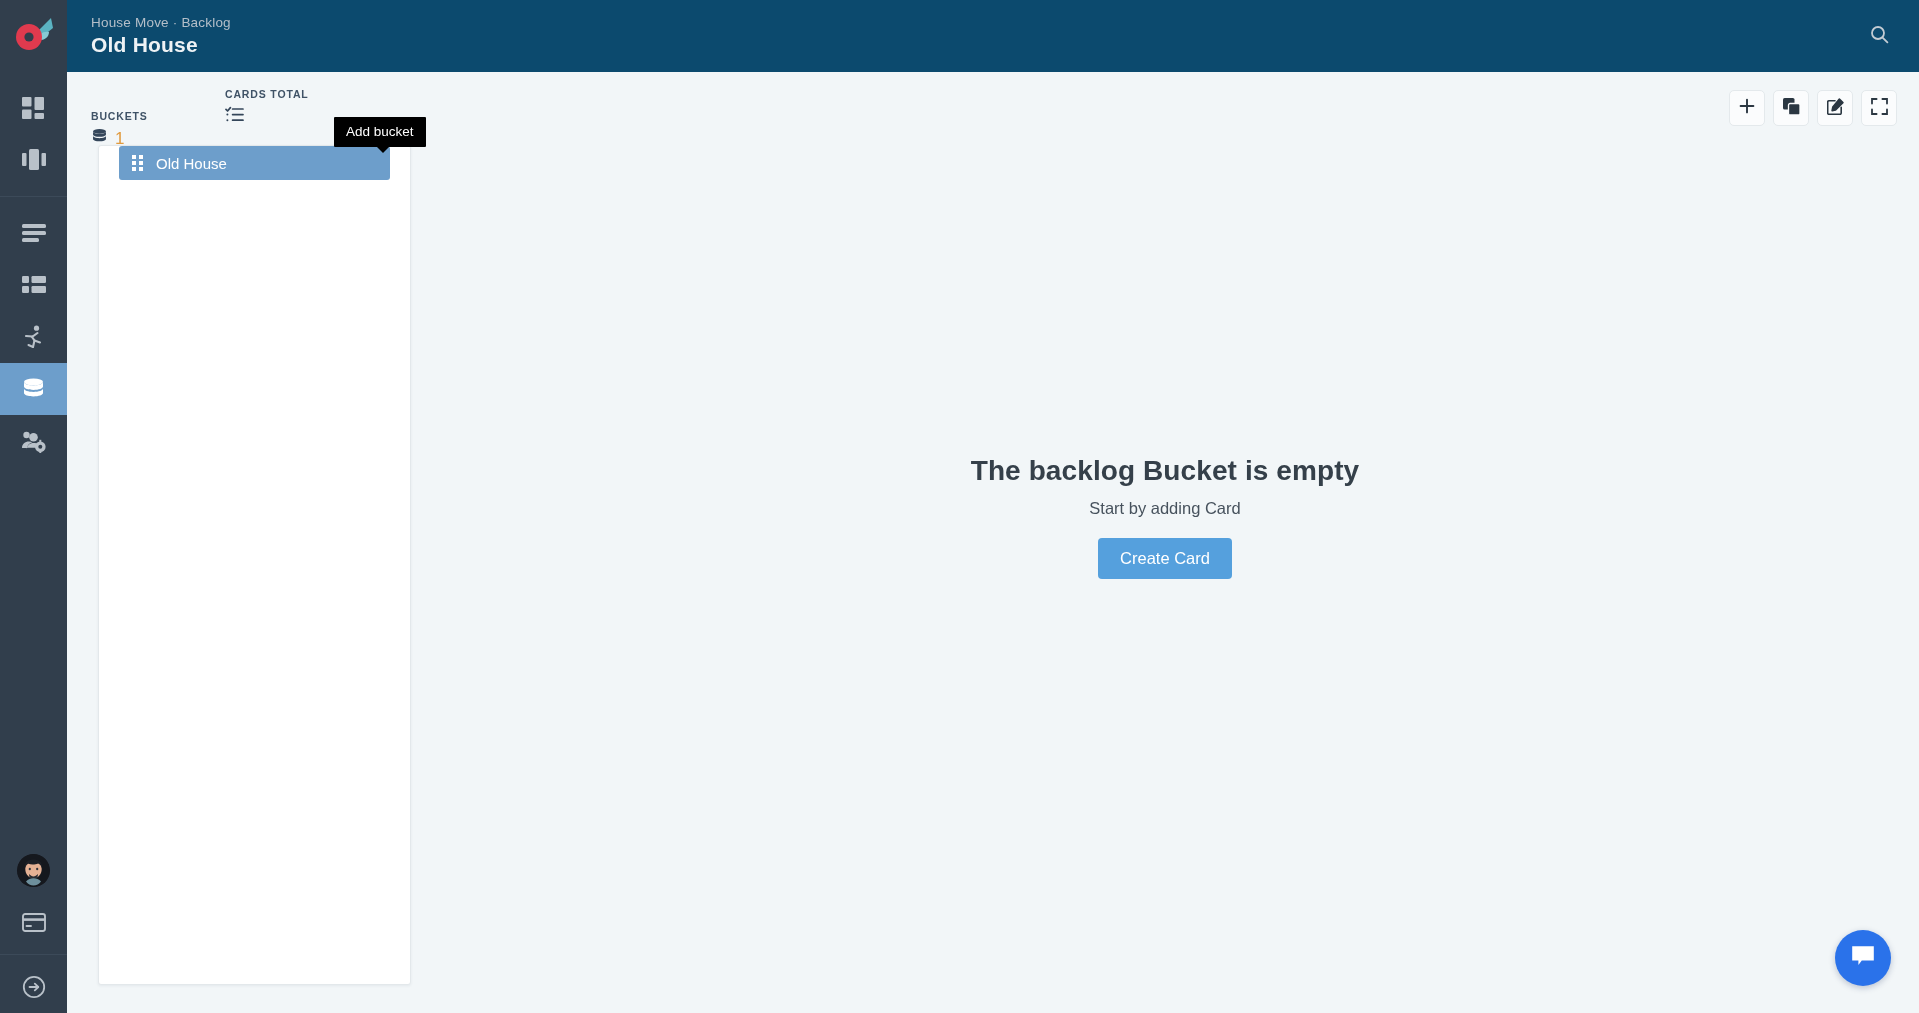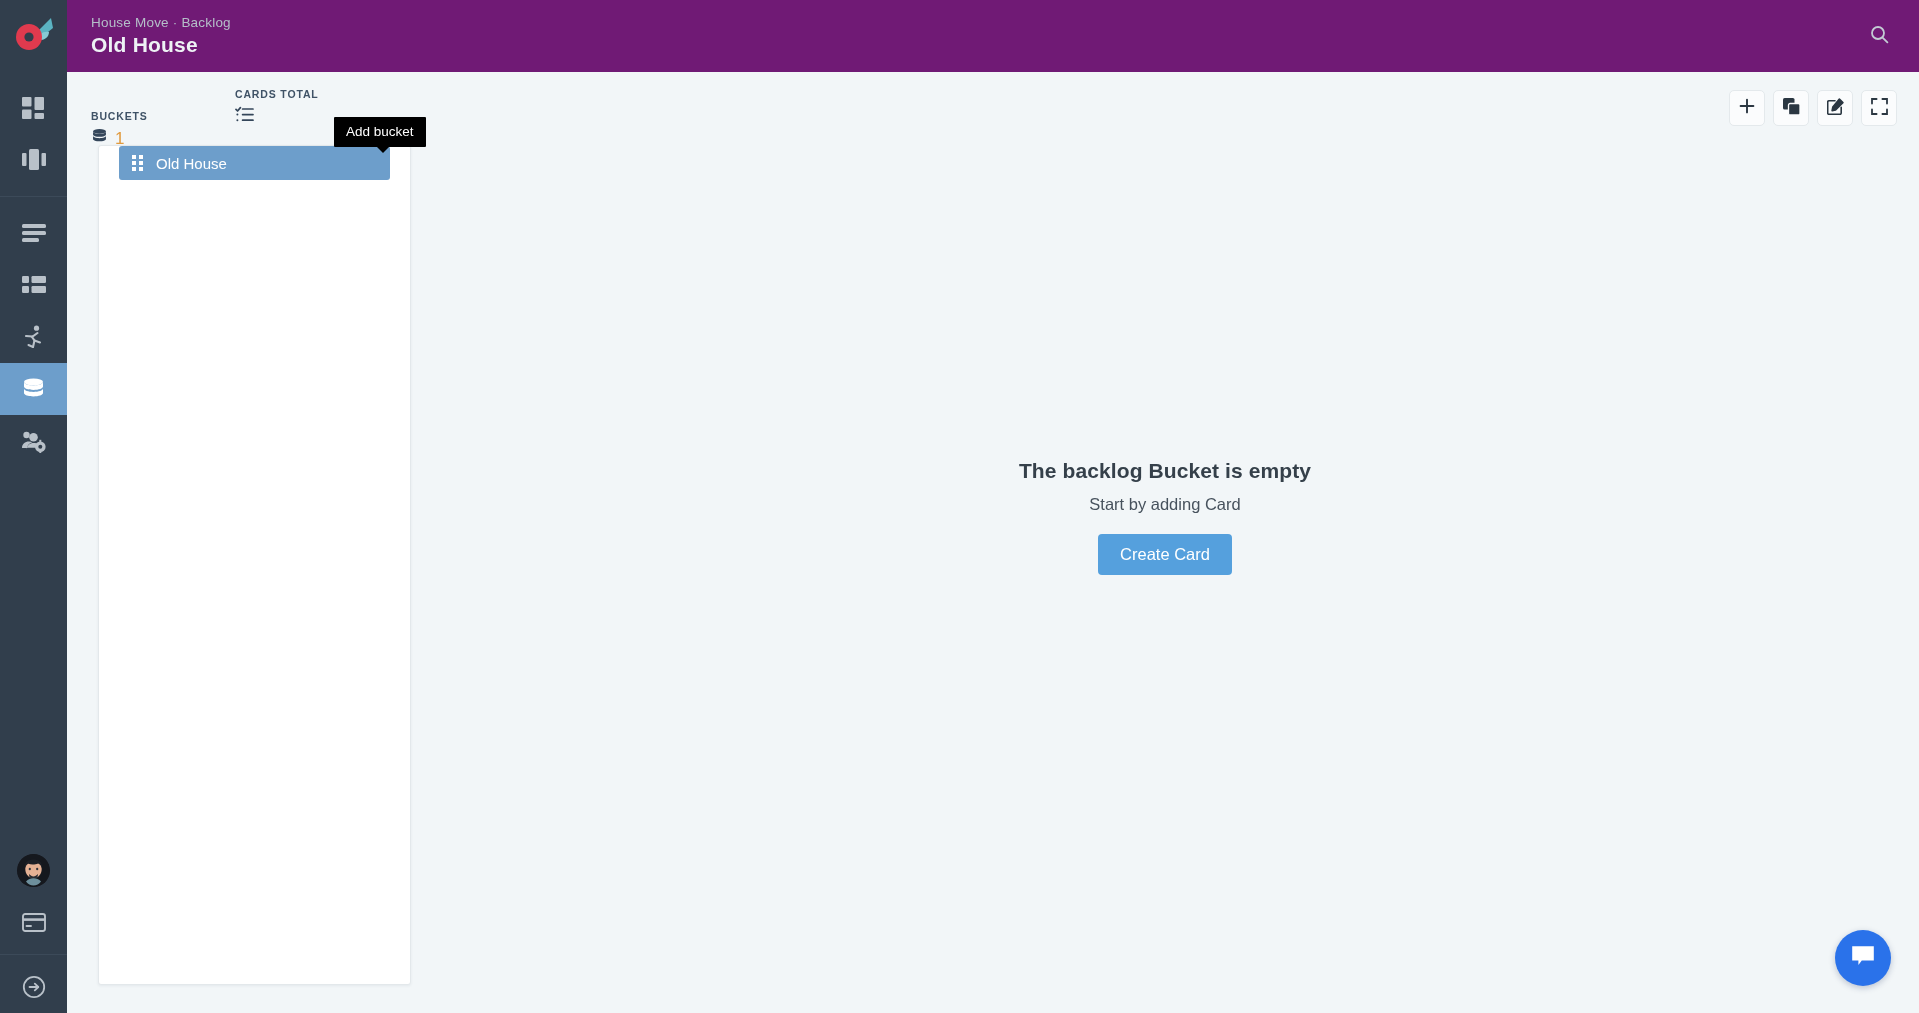--- a/index.html
+++ b/index.html
@@ -37,21 +37,21 @@
     overflow: hidden; background: #1d1f26;
     display: block;
   }
   .rail-bottom { width: 67px; }
   .rail-divider { height: 1px; background: #3c4a59; margin: 6px 0; width: 67px; }
 
   
   #header {
     position: absolute; left: 67px; top: 0;
     width: 1852px; height: 72px;
-    background: #701a75;
+    background: #0c4a6e;
     z-index: 30;
   }
   #hdr-sub {
     position: absolute; left: 24px; top: 15px;
     font-size: 13.5px; color: #b5bfc9; letter-spacing: .2px;
   }
   #hdr-title {
     position: absolute; left: 24px; top: 33px;
     font-size: 21px; font-weight: bold; color: #eef2f5; letter-spacing: .2px;
   }
@@ -141,21 +141,21 @@
 
   
   #empty {
     position: absolute; left: 411px; top: 140px;
     width: 1508px; height: 873px;
     display: flex; flex-direction: column;
     align-items: center; justify-content: center;
     padding-bottom: 120px;
   }
   #empty-title {
-    font-size: 21px; font-weight: bold; color: #35404a; letter-spacing: .1px;
+    font-size: 28px; font-weight: bold; color: #35404a; letter-spacing: .1px;
   }
   #empty-sub { font-size: 16.5px; color: #47525d; margin-top: 12px; }
   #empty-btn {
     margin-top: 20px;
     background: #55a0dd; color: #ffffff;
     border: none; border-radius: 4px;
     font-size: 16.5px; font-family: inherit;
     padding: 11px 22px; cursor: pointer;
   }
 
@@ -321,21 +321,21 @@
         <svg width="17" height="17" viewBox="0 0 25 25">
           <ellipse cx="12.5" cy="5" rx="9.5" ry="3.4" fill="#34465a"></ellipse>
           <path d="M3 5 v4.5 c0 1.9 4.3 3.4 9.5 3.4 s9.5-1.5 9.5-3.4 V5 c0 1.9 -4.3 3.4 -9.5 3.4 S3 6.9 3 5z" fill="#34465a"></path>
           <path d="M3 11.5 v4.5 c0 1.9 4.3 3.4 9.5 3.4 s9.5-1.5 9.5-3.4 V11.5 c0 1.9 -4.3 3.4 -9.5 3.4 S3 13.4 3 11.5z" fill="#34465a"></path>
         </svg>
       </span>
       <span class="stat-value">1</span>
     </div>
   </div>
 
-  <div class="stat" style="left:168px;">
+  <div class="stat" style="left:158px;">
     <div class="stat-label">CARDS TOTAL</div>
     <div class="stat-row">
       <span>
         <svg width="19" height="17" viewBox="0 0 19 17" fill="none" stroke="#34465a" stroke-width="1.7" stroke-linecap="round" stroke-linejoin="round">
           <path d="M1 3.4 L2.6 5 L5.4 1.6"></path>
           <path d="M7.6 3 H18"></path>
           <circle cx="2.4" cy="8.6" r="1" fill="#34465a" stroke="none"></circle>
           <path d="M7.6 8.6 H18"></path>
           <circle cx="2.4" cy="14.2" r="1" fill="#34465a" stroke="none"></circle>
           <path d="M7.6 14.2 H18"></path>

